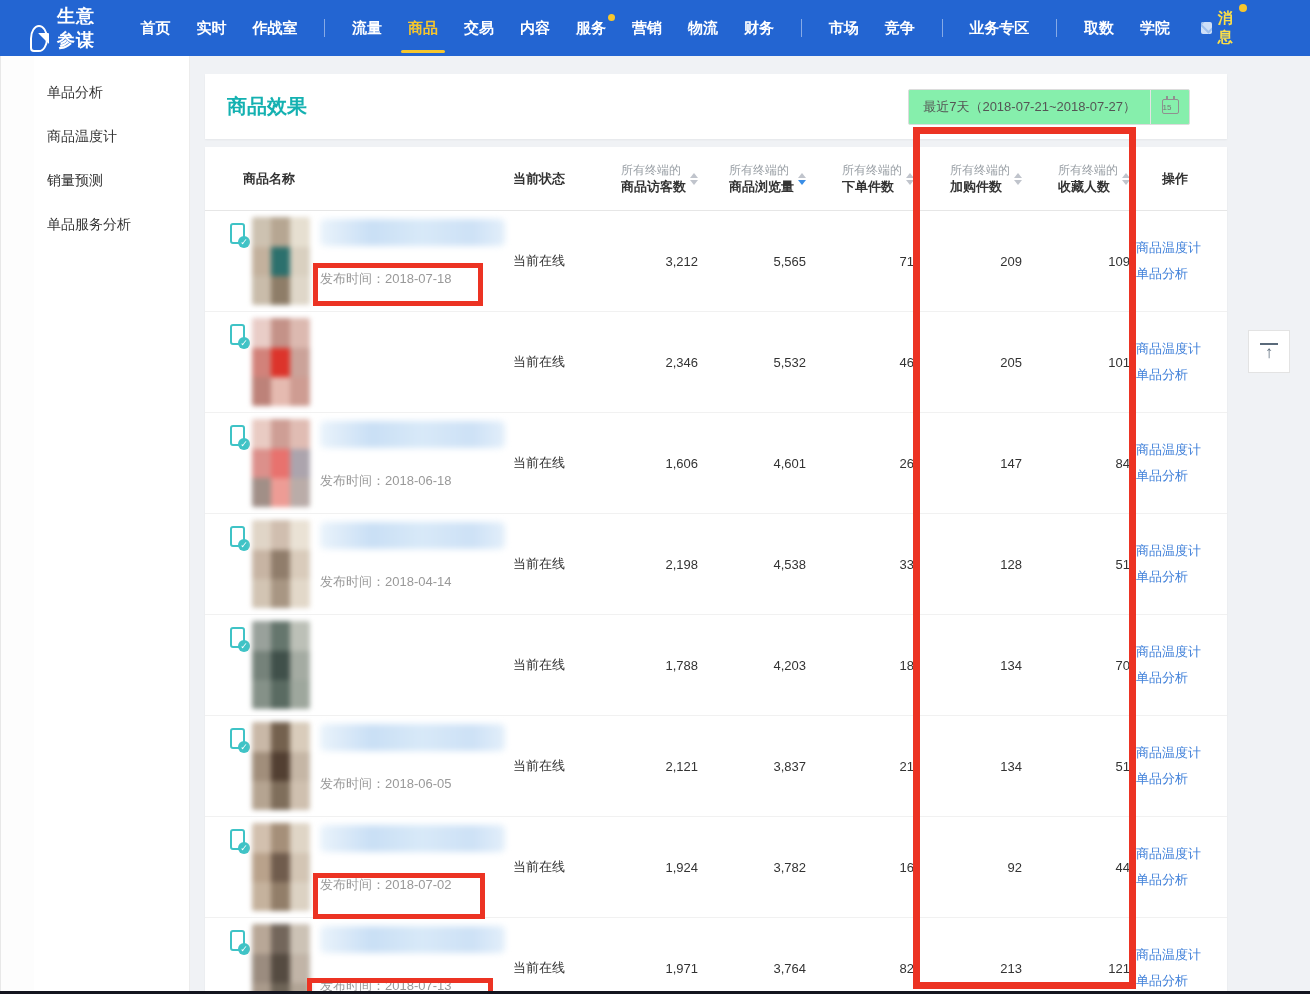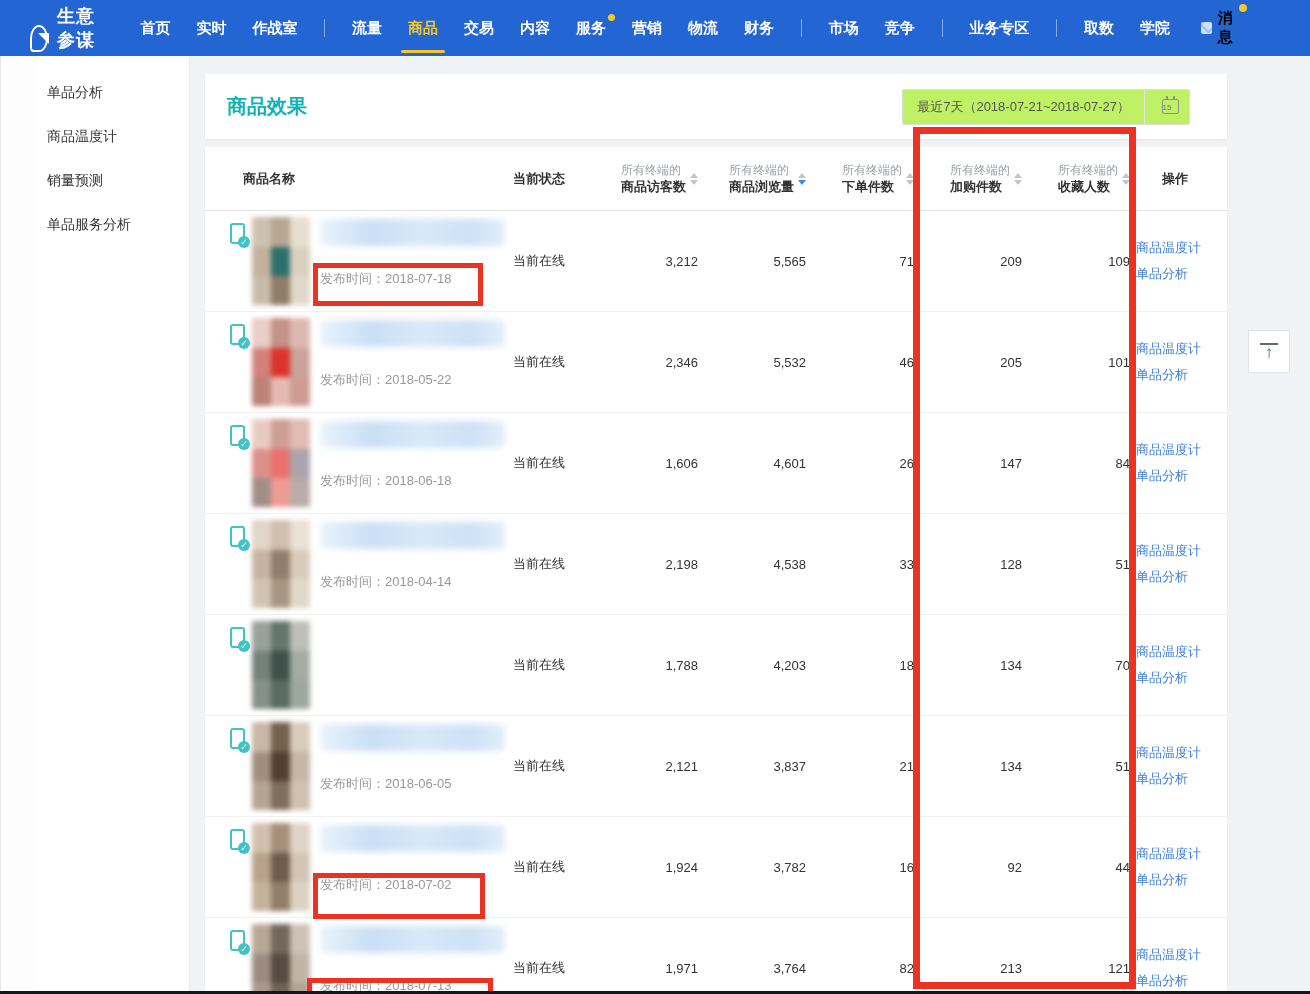--- a/index.html
+++ b/index.html
@@ -21,39 +21,39 @@
   .nav-item.active::after { content:""; position:absolute; left:50%; transform:translateX(-50%);
     bottom:3px; width:44px; height:3px; background:#f6c62d; border-radius:2px; }
   .nav-dot::before { content:""; position:absolute; top:14px; right:4px; width:7px; height:7px;
     border-radius:50%; background:#f6c62d; }
   .nav-divider { width:1px; height:18px; background:rgba(255,255,255,.45); margin:0 14px; }
   .nav-msg { display:flex; align-items:center; gap:6px; margin-left:18px; margin-right:72px;
     position:relative; cursor:pointer; }
   .msg-env { width:16px; height:12px; background:#cfe0f8; border-radius:2px; position:relative; overflow:hidden;}
   .msg-env::after{ content:""; position:absolute; left:1px; top:-4px; width:9px; height:9px;
     border:2px solid #9fc0ee; transform:rotate(45deg); background:transparent;}
-  .msg-label{ font-size:15px; font-weight:bold; color:#000000; }
+  .msg-label{ font-size:15px; font-weight:bold; color:#fde047; }
   .msg-dot{ position:absolute; top:-5px; right:-9px; width:8px; height:8px; border-radius:50%; background:#f6c62d; }
   .nav-spacer { flex:1; }
 
   
   .page { position:relative; height:938px; }
 
   .sidebar { position:absolute; left:0; top:0; bottom:0; width:190px; background:#fff;
     box-shadow:inset -1px 0 0 #ececec, inset 33px 0 0 #fdfdfd; border-left:1px solid #e8e8e8;}
   .side-list { list-style:none; padding-top:14px; }
   .side-item { height:44px; line-height:44px; padding-left:46px; font-size:14px; color:#333; cursor:pointer; }
 
   .content { position:absolute; left:205px; top:16px; width:1022px; }
   .card { background:#fff; box-shadow:0 1px 2px rgba(0,0,0,.05); }
 
   .header-card { margin-top:2px; height:65px; display:flex; align-items:center;
     justify-content:space-between; padding:0 37px 0 22px; }
   .page-title { font-size:20px; font-weight:bold; color:#14b1b1; }
-  .date-widget { display:flex; height:36px; border:1px solid #dcdcdc; border-radius:2px; background:#bef264;gap:6px; }
+  .date-widget { display:flex; height:36px; border:1px solid #dcdcdc; border-radius:2px; background:#86efac; }
   .date-range { padding:0 14px; line-height:34px; font-size:13px; color:#555; border-right:1px solid #e4e4e4; cursor:pointer;}
   .date-cal { width:38px; display:flex; align-items:center; justify-content:center; cursor:pointer; }
   .cal-icon { width:17px; height:15px; border:1px solid #909090; border-radius:2px; position:relative;
     font-size:8px; color:#777; text-align:left; line-height:16px; }
   .cal-icon::before,.cal-icon::after { content:""; position:absolute; top:-4px; width:2px; height:4px; background:#909090; }
   .cal-icon::before{ left:3px; } .cal-icon::after{ right:3px; }
 
   .table-card { margin-top:8px; height:863px; overflow:hidden; position:relative; }
 
   
@@ -271,24 +271,20 @@
 
       <div class="trow">
         <div class="cell-name">
           <div class="phone-icon">
               <div class="pc">
                 <div class="pc-body"></div>
                 <div class="pc-check">✓</div>
               </div>
             </div>
           <div class="thumb t1"></div>
-          <div class="tinfo">
-              <div class="tblur"></div>
-            <div class="pub"><span>发布时间：</span><span>2018-05-22</span></div>
-          </div>
         </div>
         <div class="cell-status">当前在线</div>
         <div class="cell-num">2,346</div>
         <div class="cell-num">5,532</div>
         <div class="cell-num">46</div>
         <div class="cell-num">205</div>
         <div class="cell-num">101</div>
         <div class="cell-ops">
             <a class="op-link">商品温度计</a>
             <a class="op-link">单品分析</a>

